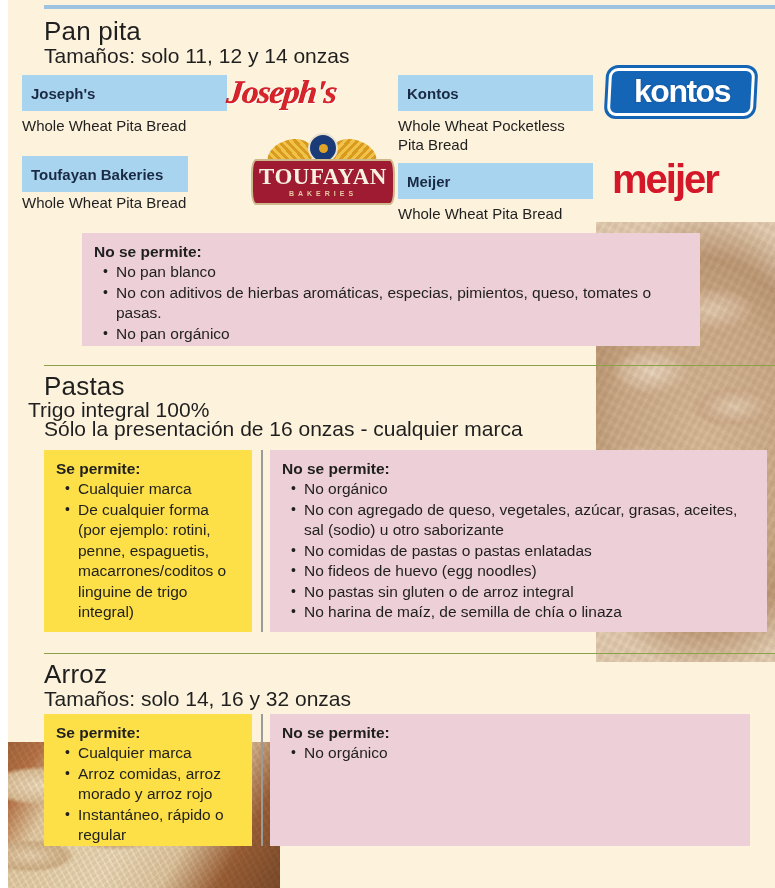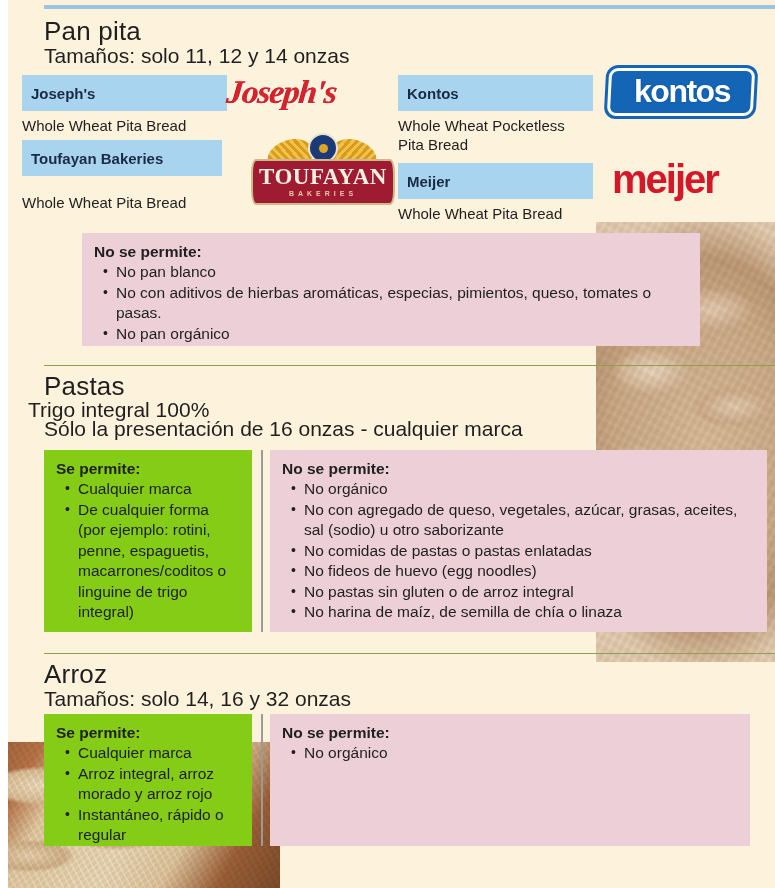--- a/index.html
+++ b/index.html
@@ -113,21 +113,21 @@
   .brand-desc {
     font-size: 15px;
     color: #1f1f1f;
     line-height: 19px;
   }
 
   .box {
     box-sizing: border-box;
     padding: 10px 12px 10px 12px;
   }
-  .box.green  { background: #84cc16; }
+  .box.green  { background: #fde047; }
   .box.pink   { background: #edcfd8; }
   .box-title {
     font-size: 15.5px;
     font-weight: bold;
     color: #1f1f1f;
     margin: 0 0 1px 0;
   }
   .box ul {
     margin: 0;
     padding-left: 22px;
@@ -266,21 +266,21 @@
 
   <div style="position:absolute;left:36px;top:16px;z-index:3;" class="sec-title">Pan pita</div>
   <div style="position:absolute;left:36px;top:46px;z-index:3;" class="sec-sub">Tamaños: solo 11, 12 y 14 onzas</div>
 
   <div class="brand-bar" style="position:absolute;left:14px;top:75px;width:205px;height:36px;z-index:3;">Joseph's</div>
   <div class="brand-desc" style="position:absolute;left:14px;top:116px;width:215px;z-index:3;">Whole Wheat Pita Bread</div>
   <div class="logo" id="logo-josephs">
     <div class="jw">Joseph's</div>
   </div>
 
-  <div class="brand-bar" style="position:absolute;left:14px;top:140px;width:200px;height:36px;z-index:3;">Toufayan Bakeries</div>
+  <div class="brand-bar" style="position:absolute;left:14px;top:156px;width:166px;height:36px;z-index:3;">Toufayan Bakeries</div>
   <div class="brand-desc" style="position:absolute;left:14px;top:193px;width:215px;z-index:3;">Whole Wheat Pita Bread</div>
   <div class="logo" id="logo-toufayan">
     <div class="wheat-l"></div>
     <div class="wheat-r"></div>
     <div class="seal"></div>
     <div class="plate"></div>
     <div class="tname">TOUFAYAN</div>
     <div class="tsub">BAKERIES</div>
   </div>
 
@@ -336,21 +336,21 @@
 
   <div class="divider" style="top:653px;"></div>
 
   <div style="position:absolute;left:36px;top:659px;z-index:3;" class="sec-title">Arroz</div>
   <div style="position:absolute;left:36px;top:689px;z-index:3;" class="sec-sub">Tamaños: solo 14, 16 y 32 onzas</div>
 
   <div class="box green" style="position:absolute;left:36px;top:714px;width:208px;height:132px;z-index:3;">
     <div class="box-title">Se permite:</div>
     <ul>
       <li>Cualquier marca</li>
-      <li>Arroz integral, arroz morado y arroz rojo</li>
+      <li>Arroz comidas, arroz morado y arroz rojo</li>
       <li>Instantáneo, rápido o regular</li>
     </ul>
   </div>
 
   <div class="col-sep" style="left:253px;top:714px;height:132px;"></div>
 
   <div class="box pink" style="position:absolute;left:262px;top:714px;width:480px;height:132px;z-index:3;">
     <div class="box-title">No se permite:</div>
     <ul>
       <li>No orgánico</li>

